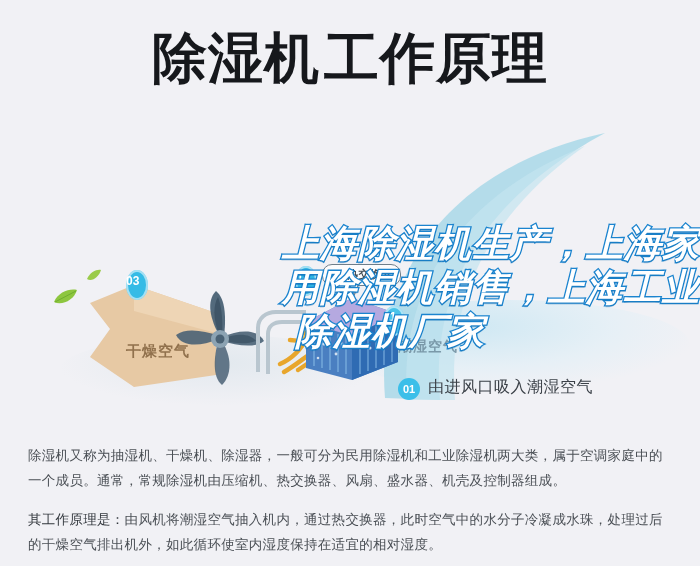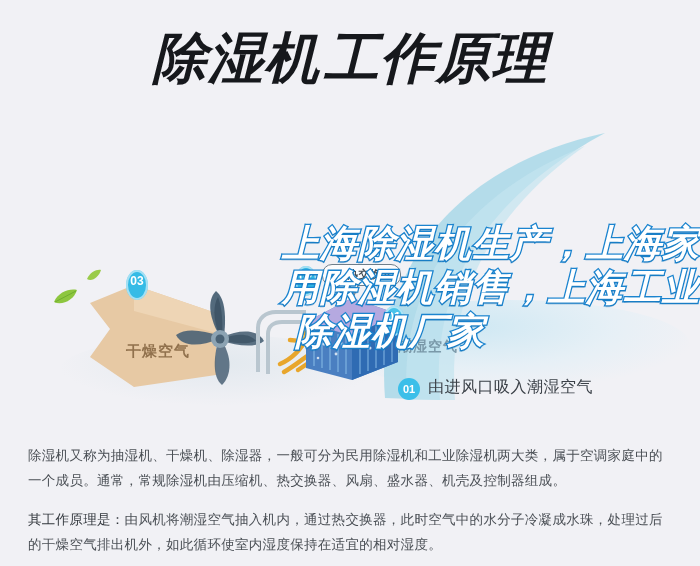--- a/index.html
+++ b/index.html
@@ -18,21 +18,20 @@
     text-align:center;
     white-space:nowrap;
   }
   .title-a,.title-b{
     font-size:55px;
     line-height:60px;
     color:#16181c;
     letter-spacing:1px;
     display:inline-block;
     vertical-align:middle;
-    font-style:italic;
   }
   .title-a{font-weight:700;}
   .title-b{font-weight:700;margin-left:4px;}
 
   
   .hero{
     position:absolute;left:0;top:120px;width:700px;height:285px;
     overflow:hidden;
   }
 
@@ -78,21 +77,21 @@
 
   
   .hx{position:absolute;left:300px;top:172px;width:100px;height:95px;}
 
   
   .badge{
     position:absolute;
     width:22px;height:30px;border-radius:50%;
     background:#3fc0e8;
     color:#ffffff;font-size:12px;font-weight:700;
-    line-height:22px;text-align:center;
+    line-height:22px;
     box-shadow:0 0 0 2px rgba(255,255,255,.55) inset;
   }
   .badge.b02{left:295px;top:146px;background:#2fb6e4;}
   .badge.b03l{left:126px;top:150px;background:#35bbe6;}
   .badge.b01r{left:383px;top:186px;background:#49c3ea;}
 
   .bubble{
     position:absolute;left:322px;top:144px;
     padding:2px 7px 3px 24px;
     border:1.4px solid #6f7e8a;

